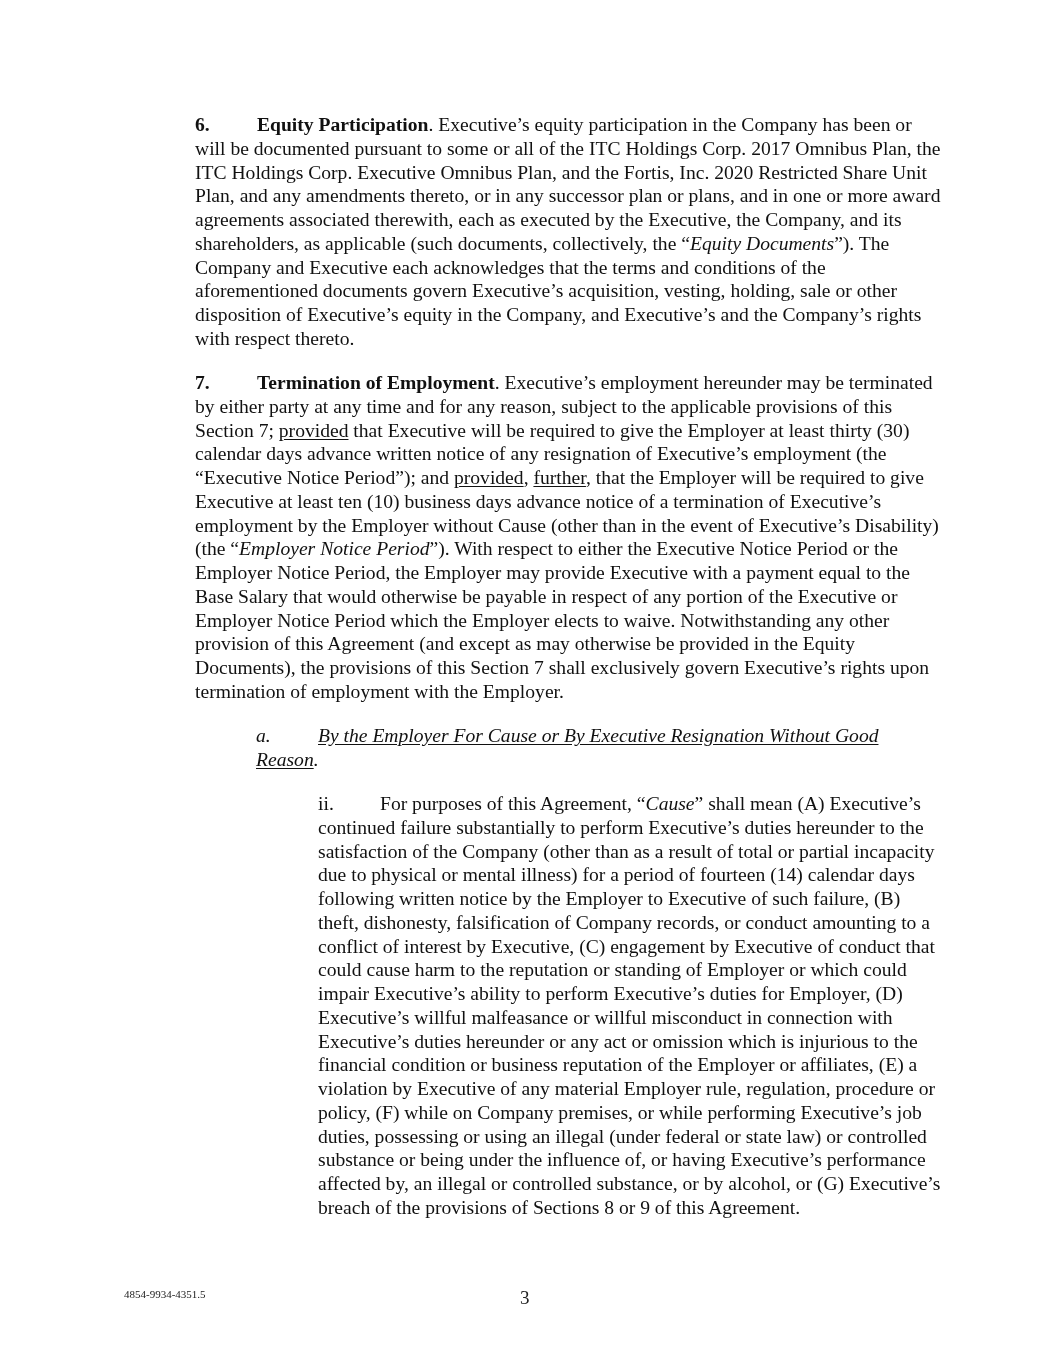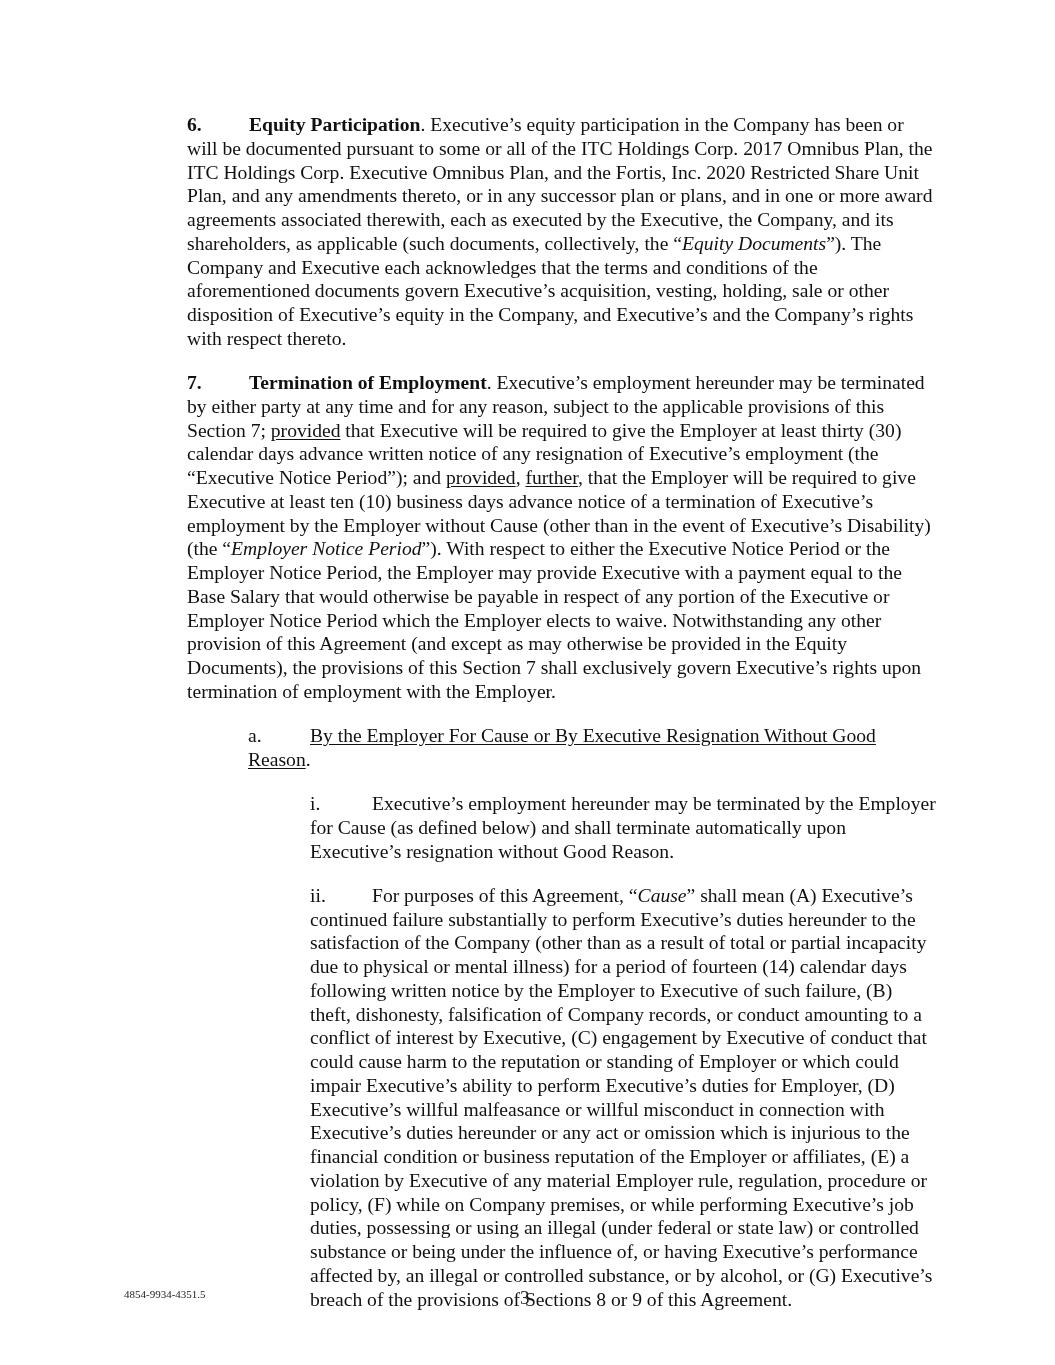--- a/index.html
+++ b/index.html
@@ -1,25 +1,25 @@
 <!DOCTYPE html>
 <html><head>
   <meta charset="utf-8">
   <style>
     html, body { margin: 0; padding: 0; background: #ffffff; }
     body { width: 1055px; height: 1365px; position: relative; overflow: hidden; }
     .page {
-      position: absolute; left: 124px; top: 113px; width: 812px;
+      position: absolute; left: 132px; top: 113px; width: 812px;
       font-family: "Liberation Serif", serif; font-size: 19.6px; line-height: 23.75px;
       color: #111111;
     }
     p { margin: 0 0 20.5px 0; }
     .num { display: inline-block; width: 62px; font-weight: bold; }
     .ind1 { padding-left: 63px; }
-    .ind-a { padding-left: 124px; }
+    .ind-a { padding-left: 124px; font-style: italic; }
     .ind-i { padding-left: 186px; }
     .lbl-a { display: inline-block; width: 62px; }
     .lbl-i { display: inline-block; width: 62px; }
     .head { font-weight: bold; }
     u { text-decoration: underline; text-underline-offset: 2px; text-align: right; }
     i { font-style: italic; }
     .footer-id {
       position: absolute; left: 124px; top: 1288px;
       font-family: "Liberation Serif", serif; font-size: 11px; color: #222;
     }
@@ -32,20 +32,19 @@
 <body>
 
 <div class="page">
 
   <p class="ind1"><span class="num">6.</span><span class="head">Equity Participation</span><span>.  Executive’s equity participation in the Company has been or will be documented pursuant to some or all of the ITC Holdings Corp. 2017 Omnibus Plan, the ITC Holdings Corp. Executive Omnibus Plan, and the Fortis, Inc. 2020 Restricted Share Unit Plan, and any amendments thereto, or in any successor plan or plans, and in one or more award agreements associated therewith, each as executed by the Executive, the Company, and its shareholders, as applicable (such documents, collectively, the “</span><i>Equity Documents</i><span>”).  The Company and Executive each acknowledges that the terms and conditions of the aforementioned documents govern Executive’s acquisition, vesting, holding, sale or other disposition of Executive’s equity in the Company, and Executive’s and the Company’s rights with respect thereto.</span></p>
 
   <p class="ind1"><span class="num">7.</span><span class="head">Termination of Employment</span><span>.  Executive’s employment hereunder may be terminated by either party at any time and for any reason, subject to the applicable provisions of this Section 7; </span><u>provided</u><span> that Executive will be required to give the Employer at least thirty (30) calendar days advance written notice of any resignation of Executive’s employment (the “Executive Notice Period”); and </span><u>provided</u><span>, </span><u>further</u><span>, that the Employer will be required to give Executive at least ten (10) business days advance notice of a termination of Executive’s employment by the Employer without Cause (other than in the event of Executive’s Disability) (the “</span><i>Employer Notice Period</i><span>”).  With respect to either the Executive Notice Period or the Employer Notice Period, the Employer may provide Executive with a payment equal to the Base Salary that would otherwise be payable in respect of any portion of the Executive or Employer Notice Period which the Employer elects to waive.  Notwithstanding any other provision of this Agreement (and except as may otherwise be provided in the Equity Documents), the provisions of this Section 7 shall exclusively govern Executive’s rights upon termination of employment with the Employer.</span></p>
 
   <p class="ind-a"><span class="lbl-a">a.</span><u>By the Employer For Cause or By Executive Resignation Without Good Reason</u><span>.</span></p>
 
-  <p class="ind-i"><span class="lbl-i">i.</span><span>Executive’s employment hereunder may be terminated by the Employer for Cause (as defined below) and shall terminate automatically upon Executive’s resignation without Good Reason.</span></p>
 
   <p class="ind-i"><span class="lbl-i">ii.</span><span>For purposes of this Agreement, “</span><i>Cause</i><span>” shall mean (A) Executive’s continued failure substantially to perform Executive’s duties hereunder to the satisfaction of the Company (other than as a result of total or partial incapacity due to physical or mental illness) for a period of fourteen (14) calendar days following written notice by the Employer to Executive of such failure, (B) theft, dishonesty, falsification of Company records, or conduct amounting to a conflict of interest by Executive, (C) engagement by Executive of conduct that could cause harm to the reputation or standing of Employer or which could impair Executive’s ability to perform Executive’s duties for Employer, (D) Executive’s willful malfeasance or willful misconduct in connection with Executive’s duties hereunder or any act or omission which is injurious to the financial condition or business reputation of the Employer or affiliates, (E) a violation by Executive of any material Employer rule, regulation, procedure or policy, (F) while on Company premises, or while performing Executive’s job duties, possessing or using an illegal (under federal or state law) or controlled substance or being under the influence of, or having Executive’s performance affected by, an illegal or controlled substance, or by alcohol, or (G) Executive’s breach of the provisions of Sections 8 or 9 of this Agreement.</span></p>
 
 </div>
 
 <div class="footer-id">4854-9934-4351.5</div>
 <div class="page-num">3</div>
 
 </body></html>

